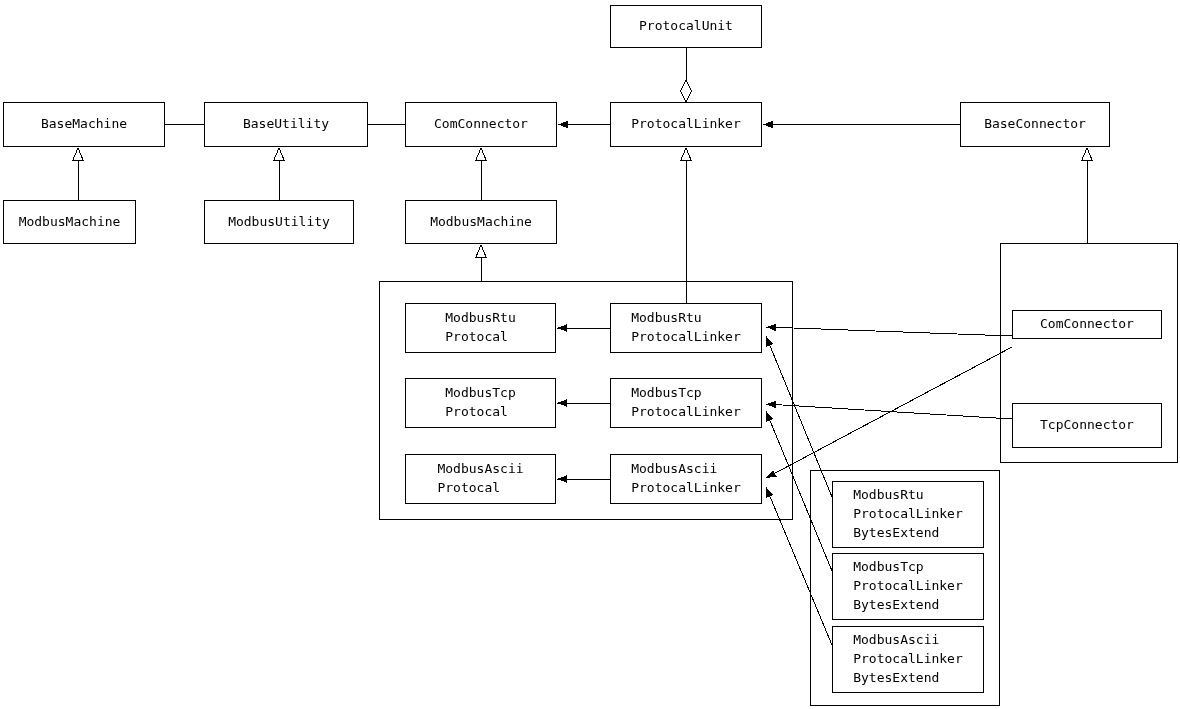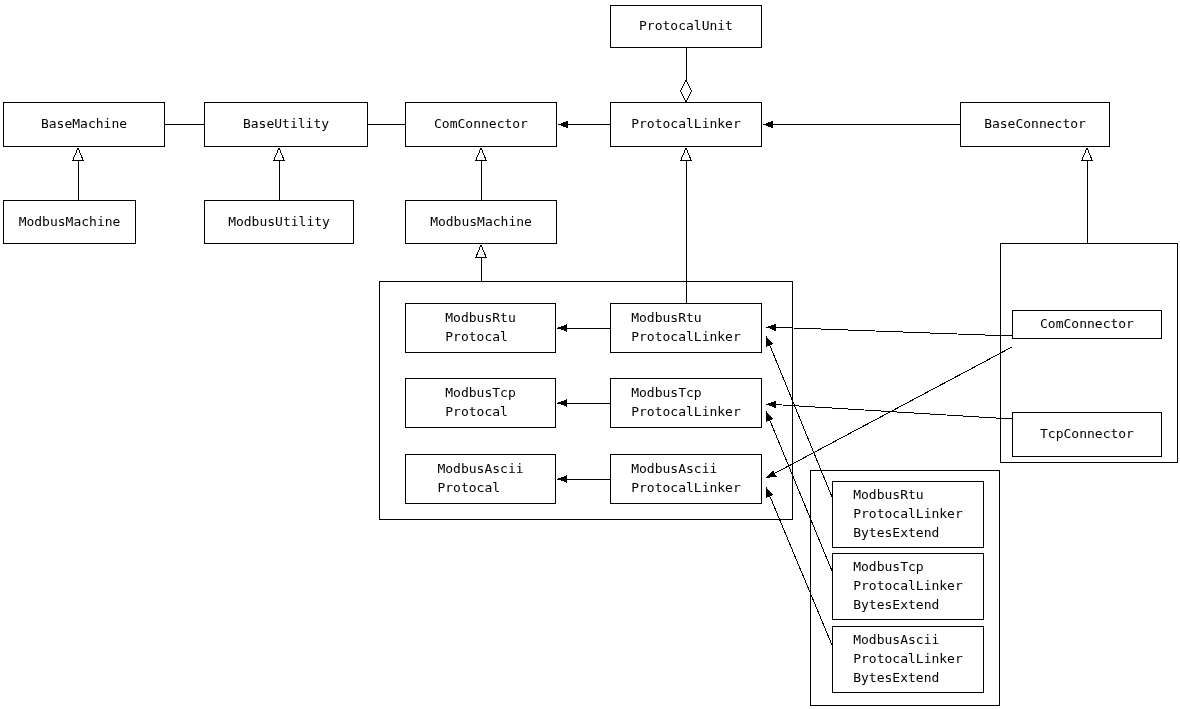--- a/index.html
+++ b/index.html
@@ -86,21 +86,21 @@
   <div class="node" style="left:405px;top:378px;width:151px;height:50px">ModbusTcp
 Protocal</div>
   <div class="node" style="left:610px;top:378px;width:152px;height:50px">ModbusTcp
 ProtocalLinker</div>
   <div class="node" style="left:405px;top:454px;width:151px;height:50px">ModbusAscii
 Protocal</div>
   <div class="node" style="left:610px;top:454px;width:152px;height:50px">ModbusAscii
 ProtocalLinker</div>
 
   <div class="node" style="left:1012px;top:310px;width:150px;height:29px">ComConnector</div>
-  <div class="node" style="left:1012px;top:412px;width:150px;height:45px">TcpConnector</div>
+  <div class="node" style="left:1012px;top:403px;width:150px;height:45px">TcpConnector</div>
 
   <div class="node" style="left:832px;top:481px;width:152px;height:67px">ModbusRtu
 ProtocalLinker
 BytesExtend</div>
   <div class="node" style="left:832px;top:553px;width:152px;height:67px">ModbusTcp
 ProtocalLinker
 BytesExtend</div>
   <div class="node" style="left:832px;top:626px;width:152px;height:67px">ModbusAscii
 ProtocalLinker
 BytesExtend</div>

